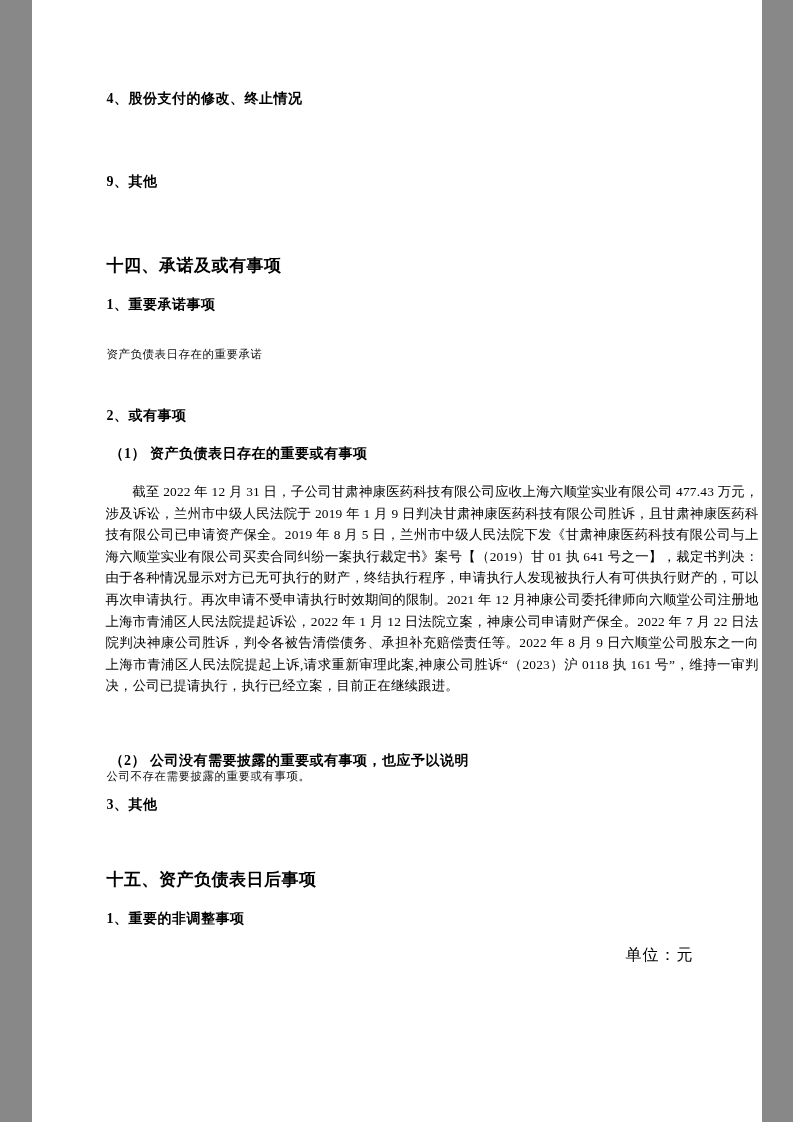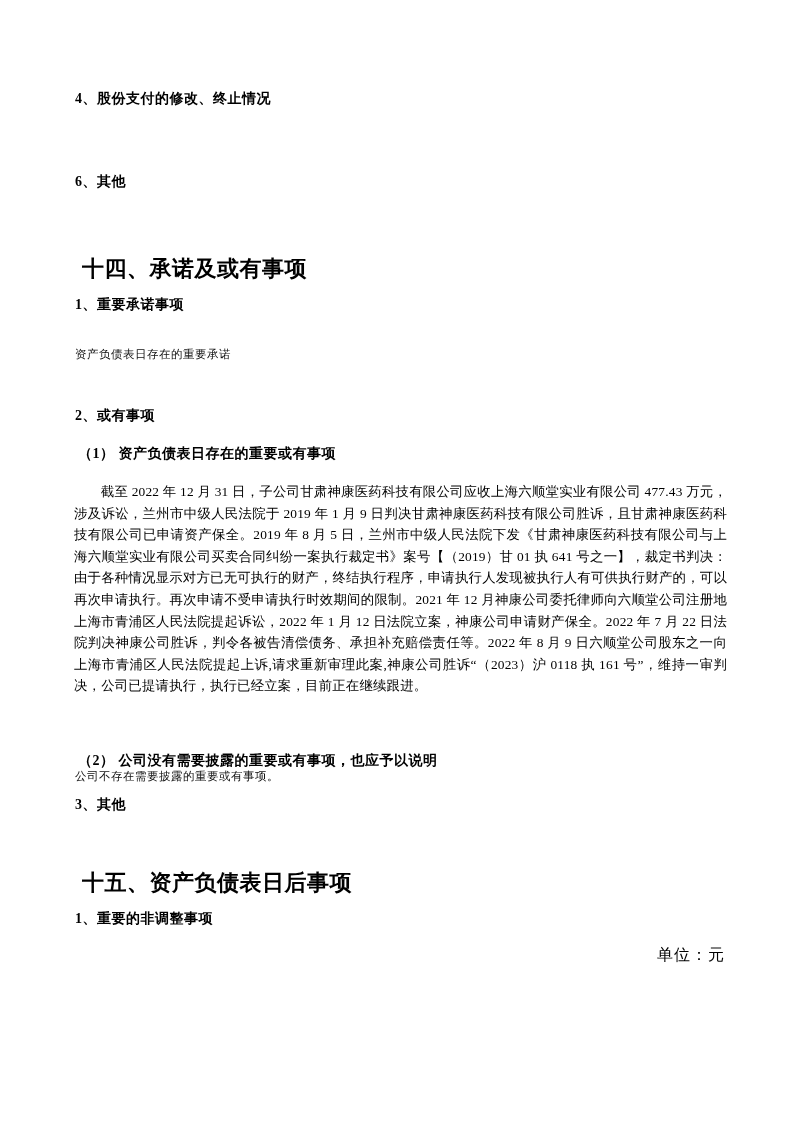--- a/index.html
+++ b/index.html
@@ -1,36 +1,36 @@
 <!DOCTYPE html>
 <html><head>
 <meta charset="utf-8">
 <style>
   * { margin: 0; padding: 0; box-sizing: border-box; }
   html, body { background: #888; }
   .page {
     position: relative;
-    width: 793px;
+    width: 730px;
     height: 1122px;
     margin: 0 auto;
     background: #ffffff;
     font-family: "Liberation Serif", "DejaVu Serif", serif;
     color: #000;
     overflow: hidden;
   }
   .abs { position: absolute; }
   .h-num {            
     left: 75px;
     font-size: 14px;
     font-weight: bold;
     letter-spacing: 0.5px;
   }
   .h-chapter {        
-    left: 82px;
-    font-size: 22px;
+    left: 75px;
+    font-size: 17px;
     font-weight: bold;
     letter-spacing: 0.5px;
   }
   .h-paren {          
     left: 78px;
     font-size: 14px;
     font-weight: bold;
     letter-spacing: 0.5px;
   }
   .small-note {
@@ -84,21 +84,21 @@
     letter-spacing: 0.3px;
   }
 </style>
 </head>
 <body>
 
 <div class="page">
 
   <div class="abs h-num" style="top:90px">4、股份支付的修改、终止情况</div>
 
-  <div class="abs h-num" style="top:173px">6、其他</div>
+  <div class="abs h-num" style="top:173px">9、其他</div>
 
   <div class="abs h-chapter" style="top:254px">十四、承诺及或有事项</div>
 
   <div class="abs h-num" style="top:296px">1、重要承诺事项</div>
 
   <div class="abs small-note" style="top:338px">资产负债表日存在的重要承诺</div>
 
 
   <div class="abs h-num" style="top:407px">2、或有事项</div>
 

